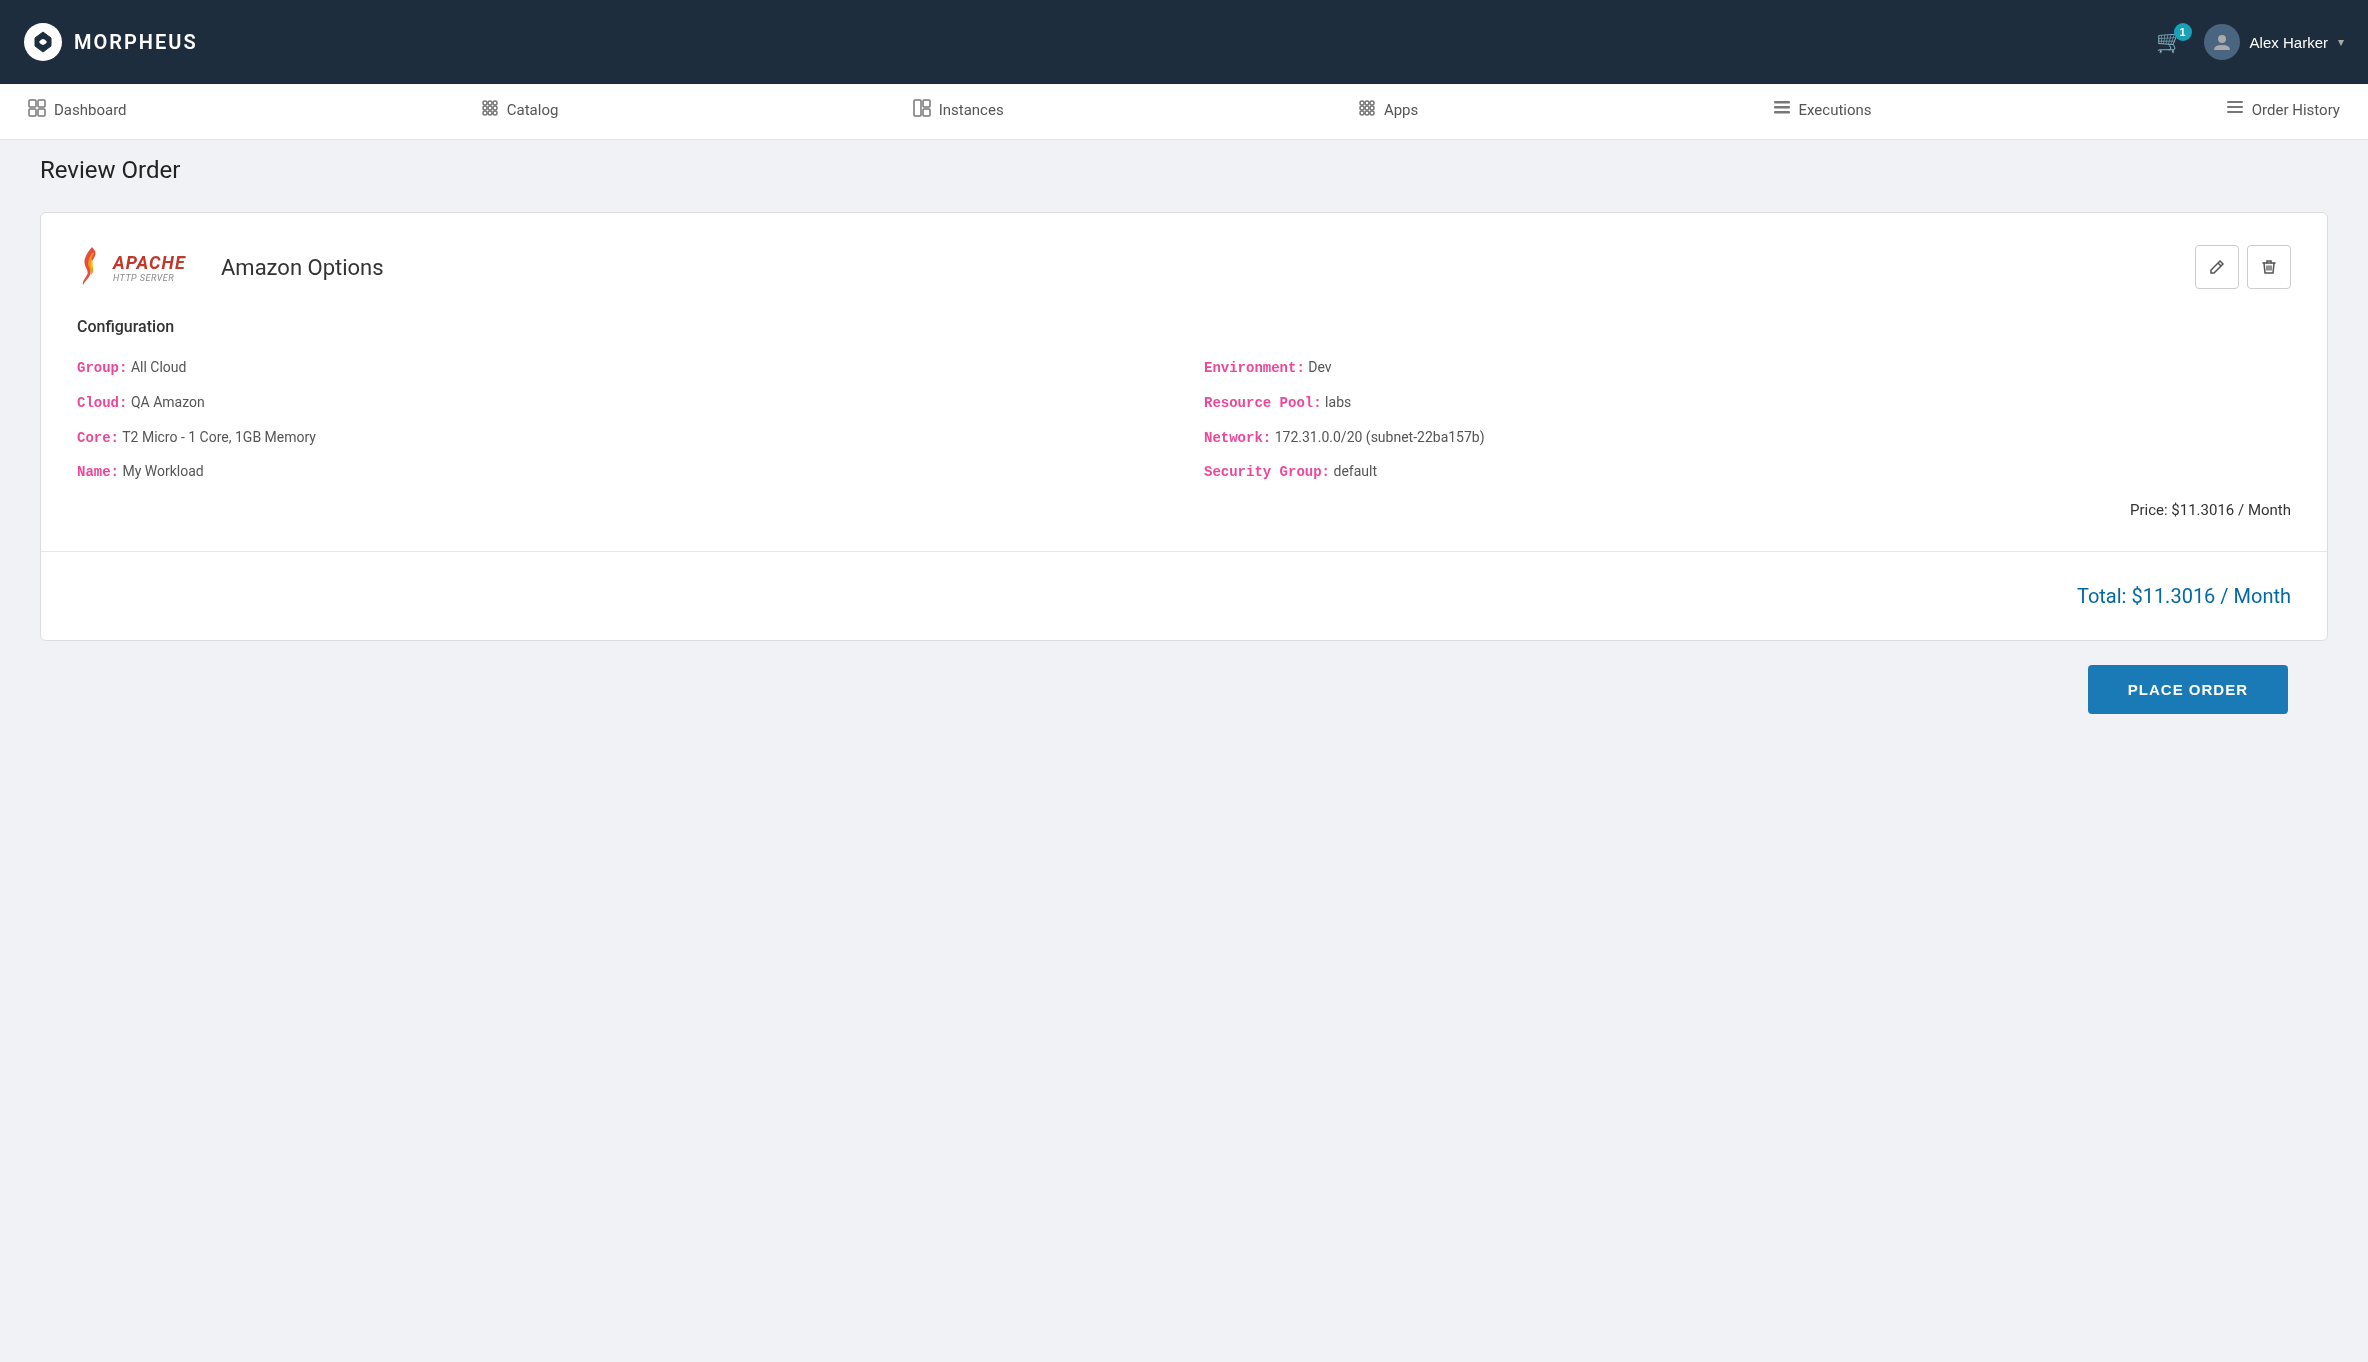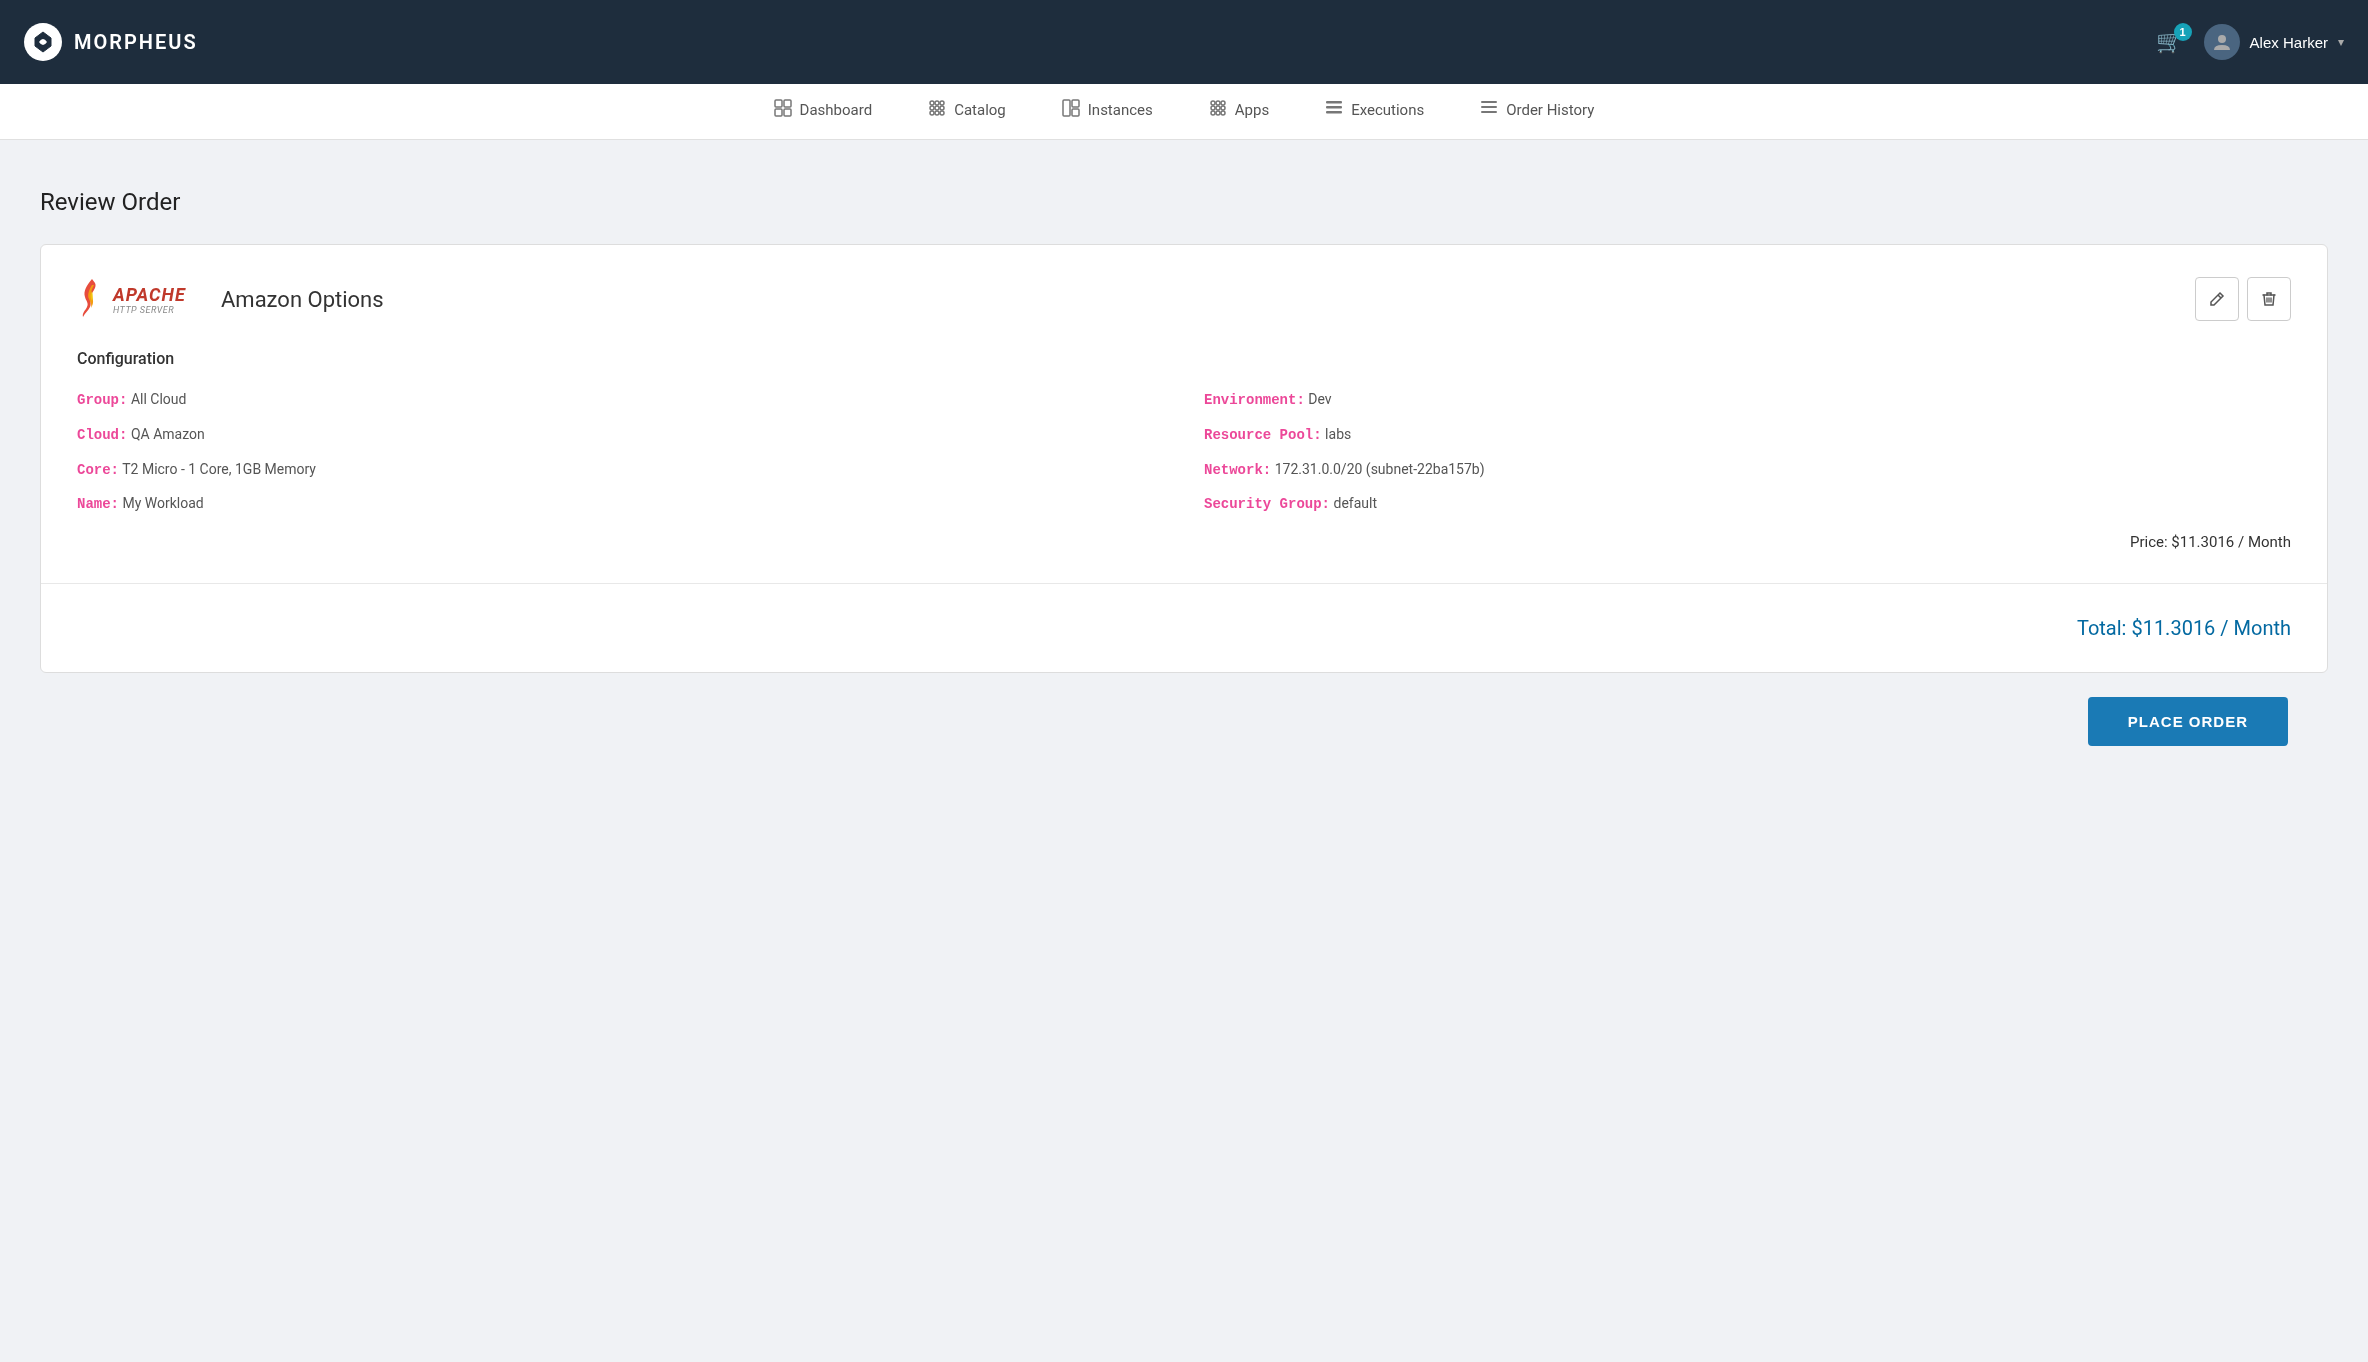--- a/index.html
+++ b/index.html
@@ -85,41 +85,41 @@
       font-size: 18px;
     }
     .chevron-down { font-size: 12px; color: #aaa; }
 
     
     .subnav {
       background: white;
       border-bottom: 1px solid #e0e0e0;
       display: flex;
       align-items: center;
-      justify-content: center;
+      justify-content: space-between;
       height: 56px;
       gap: 0;
     }
     .subnav-item {
       display: flex;
       align-items: center;
       gap: 8px;
       padding: 0 28px;
       height: 100%;
       color: #555;
       font-size: 15px;
       cursor: pointer;
       border-bottom: 3px solid transparent;
       text-decoration: none;
     }
     .subnav-item .nav-icon { font-size: 17px; color: #888; }
 
     
     .main-content {
-      padding: 48px 40px;
+      padding: 16px 40px;
     }
     .page-title {
       font-size: 24px;
       font-weight: 400;
       color: #222;
       margin-bottom: 28px;
     }
 
     
     .order-card {

